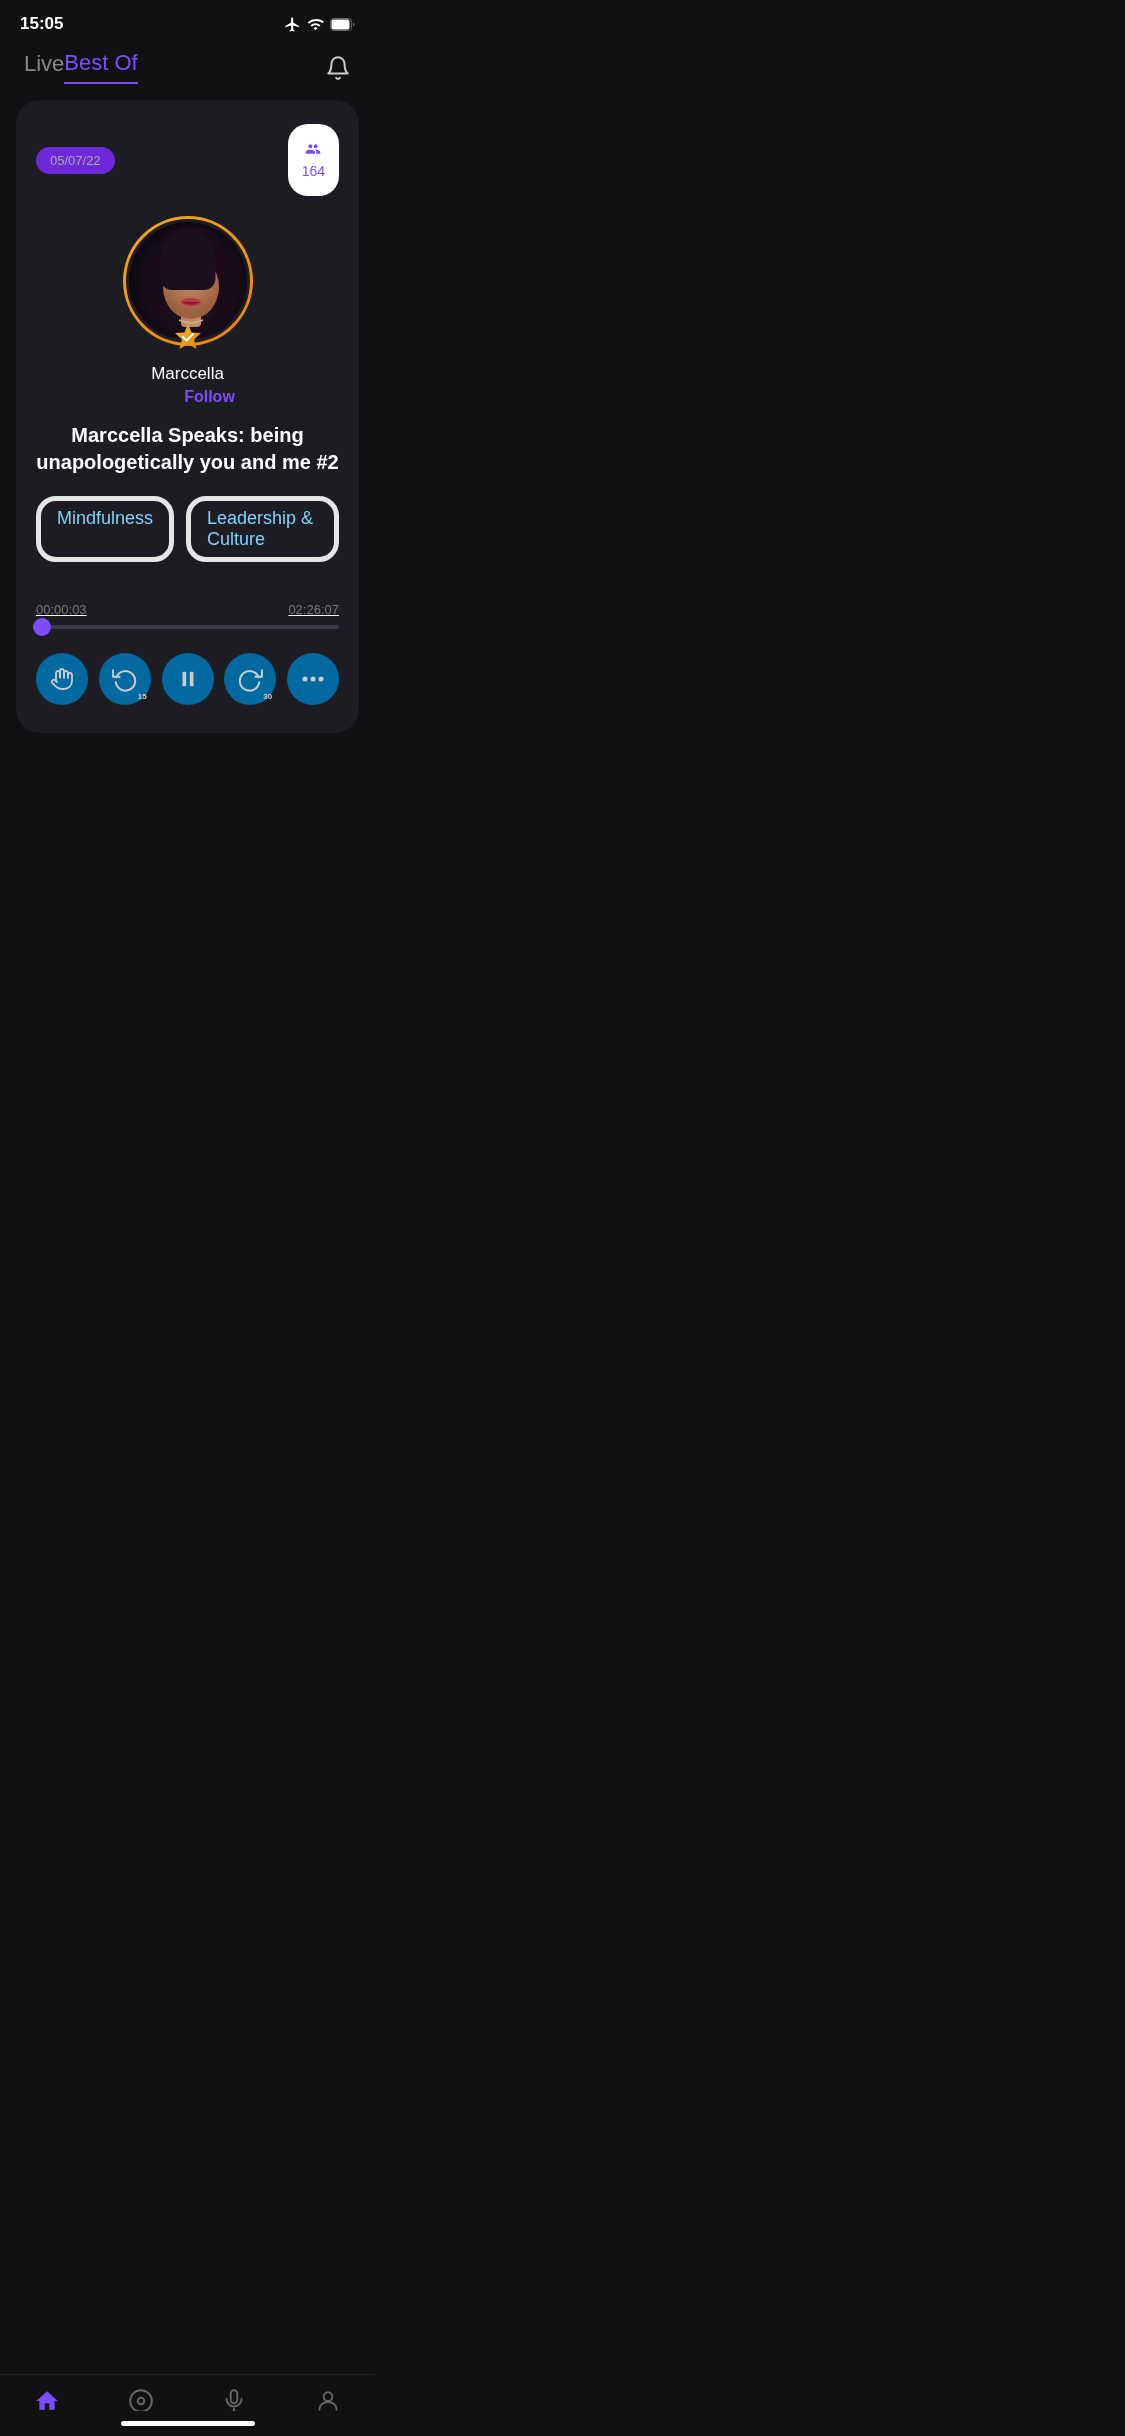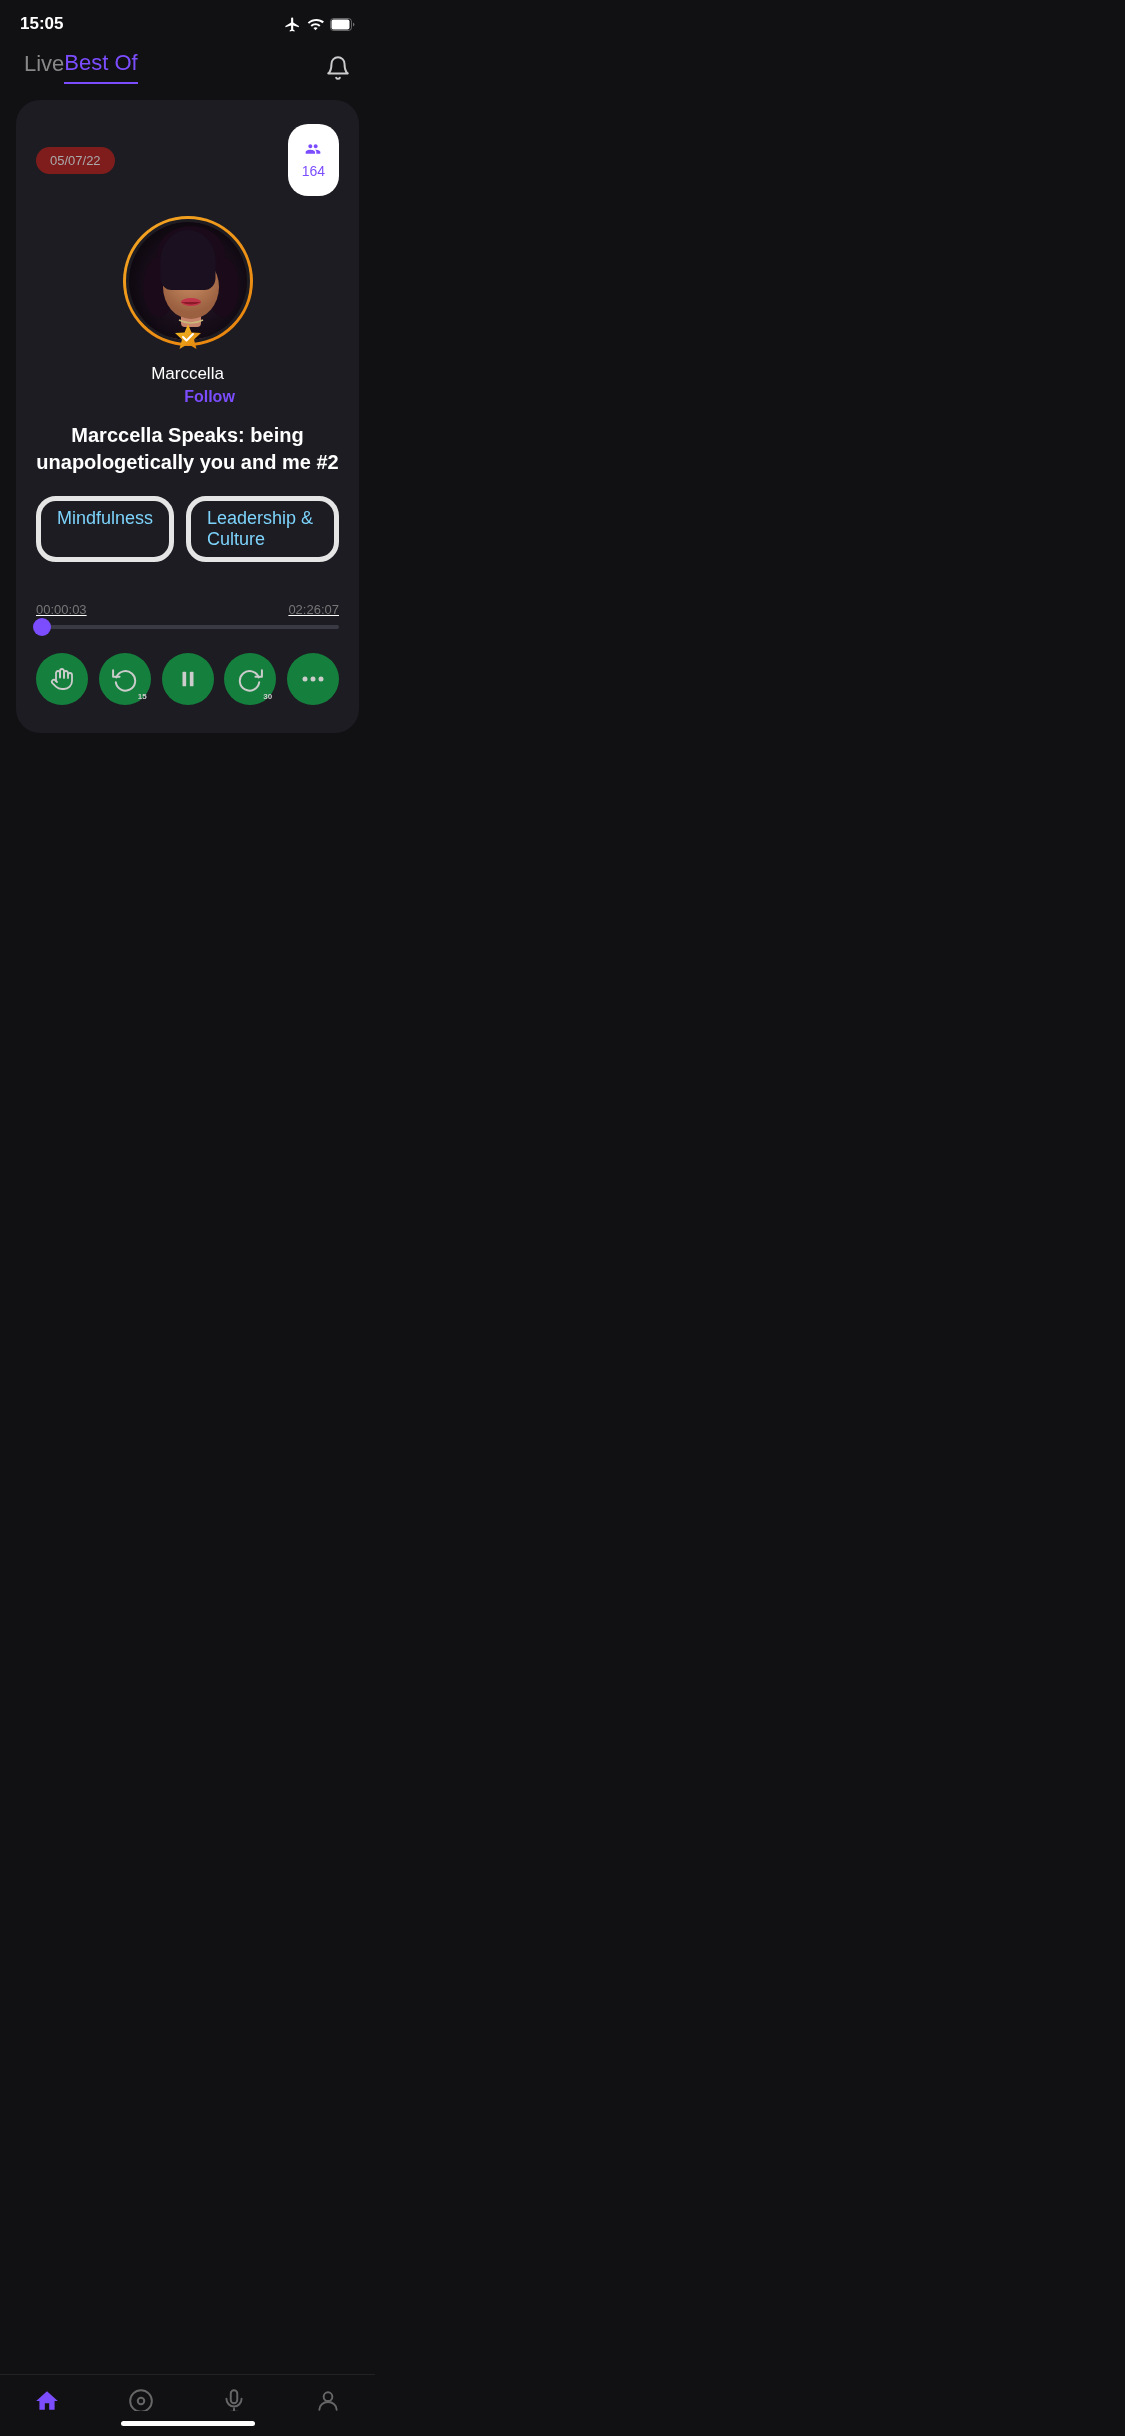--- a/index.html
+++ b/index.html
@@ -69,21 +69,21 @@
       position: relative;
     }
 
     .card-top {
       display: flex;
       justify-content: space-between;
       align-items: center;
       margin-bottom: 20px;
     }
     .date-badge {
-      background: #7f1d1d;
+      background: #6d28d9;
       border-radius: 20px;
       padding: 6px 14px;
       font-size: 13px;
       color: #aaa;
     }
     .listeners-badge {
       background: #fff;
       border-radius: 20px;
       padding: 17px 14px;
       font-size: 14px;
@@ -237,21 +237,21 @@
     .controls {
       display: flex;
       justify-content: space-between;
       align-items: center;
       margin-top: 20px;
     }
     .ctrl-btn {
       width: 52px;
       height: 52px;
       border-radius: 50%;
-      background: #15803d;
+      background: #0369a1;
       border: none;
       display: flex;
       align-items: center;
       justify-content: center;
       color: #ccc;
       font-size: 18px;
       cursor: pointer;
     }
     .ctrl-icon-wrap {
       position: relative;

